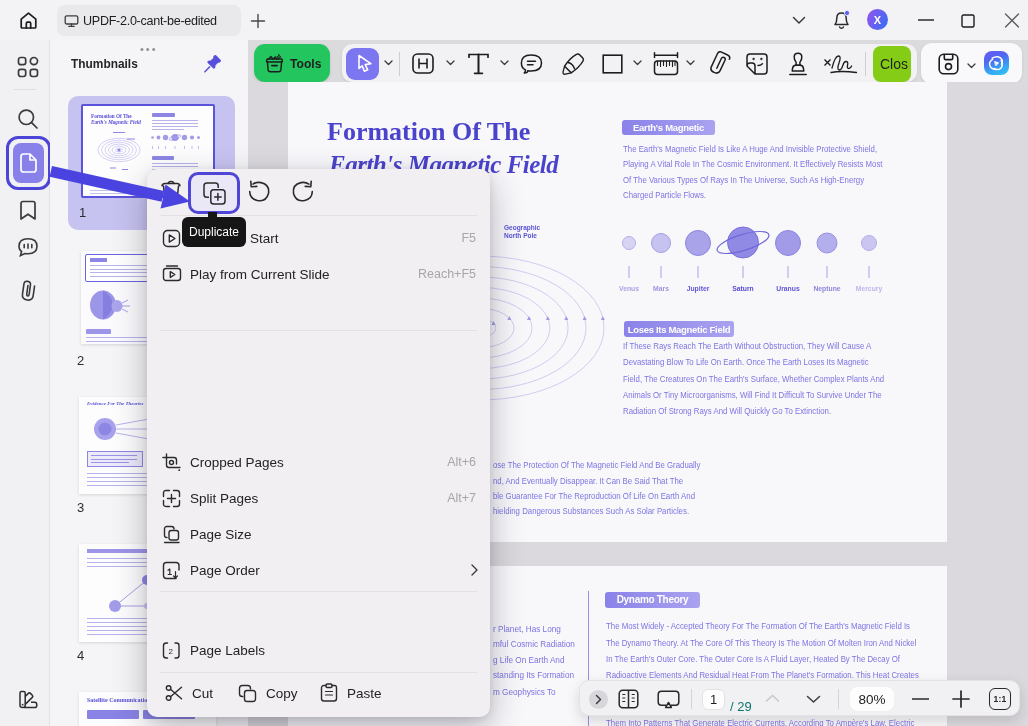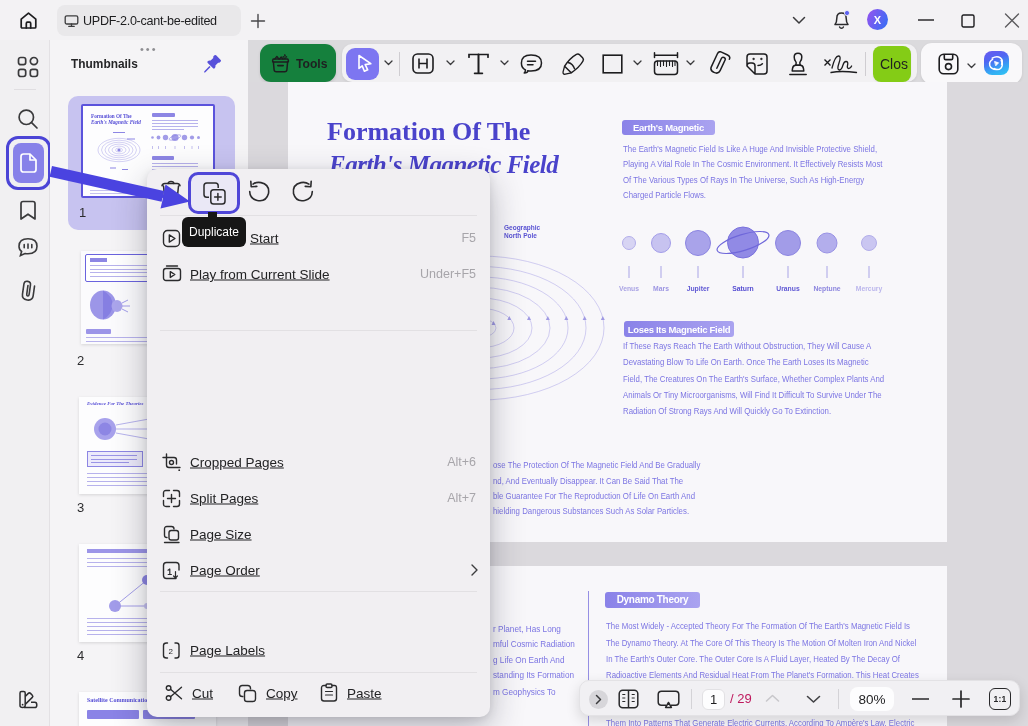--- a/index.html
+++ b/index.html
@@ -23,21 +23,21 @@
 .tdiv { position:absolute; width:1px; height:24px; top:12px; background:#cfcdd1; }
 
 #docarea { position:absolute; left:248px; top:82px; width:780px; height:644px; background:#dbd9dd; overflow:hidden; }
 .page { position:absolute; left:40px; width:659px; background:#f8f7fa; }
 .ptxt { position:absolute; color:#7c75e3; font-size:8.6px; white-space:nowrap; transform:scaleX(0.91); transform-origin:0 0; }
 .badge { position:absolute; background:linear-gradient(90deg,#8a82e8,#aaa3f0); border-radius:3px; color:#fff; font-weight:bold; display:flex; align-items:center; justify-content:center; white-space:nowrap; letter-spacing:-0.3px; }
 
 #menu { position:absolute; left:147px; top:169px; width:343px; height:548px; background:#f1eff2; border-radius:10px; box-shadow:0 12px 34px rgba(30,30,50,0.30), 0 2px 8px rgba(0,0,0,0.10); }
 .mrow { position:absolute; left:0; width:343px; height:36px; }
 .mrow .ic { position:absolute; left:15px; top:9px; }
-.mrow .lab { position:absolute; left:43px; top:50%; transform:translateY(-50%); font-size:13.5px; color:#232325; white-space:nowrap;text-decoration:underline; }
+.mrow .lab { position:absolute; left:43px; top:50%; transform:translateY(-50%); font-size:13.5px; color:#232325; white-space:nowrap; }
 .mrow .sc { position:absolute; right:14px; top:50%; transform:translateY(-50%); font-size:12.5px; color:#a7a5aa; }
 .mrow .arr { position:absolute; right:12px; top:50%; transform:translateY(-50%); }
 .msep { position:absolute; left:13px; width:317px; height:1px; background:#e2e0e3; }
 
 #bottombar { position:absolute; left:579px; top:680px; width:441px; height:36px; background:#f1f0f3; border:1px solid #e3e2e5; border-radius:10px; box-shadow:0 5px 14px rgba(0,0,0,0.14); }
 </style>
 </head>
 <body>
 <div id="titlebar">
   <svg class="abs" style="left:19px;top:11px" width="19" height="19" viewBox="0 0 19 19" fill="none" stroke="#1d1d1f" stroke-width="1.7" stroke-linecap="round" stroke-linejoin="round">
@@ -240,21 +240,21 @@
   <div class="num" style="left:27px;top:608px">4</div>
 
   <div class="thumbpage" style="left:29px;top:652px;width:137px;height:34px">
     <div class="abs" style="left:8px;top:5px;font-family:'Liberation Serif',serif;font-weight:bold;font-size:6px;color:#554dd6">Satellite Communications</div>
     <div class="abs" style="left:8px;top:18px;width:52px;height:9px;background:#8a83e6;border-radius:1px"></div>
     <div class="abs" style="left:64px;top:18px;width:52px;height:9px;background:#8a83e6;border-radius:1px"></div>
   </div>
 </div>
 <div id="toolbar">
   <div class="abs" style="left:94px;top:4px;width:575px;height:38px;background:#f2f1f3;border-radius:10px;box-shadow:0 1px 3px rgba(0,0,0,0.08)"></div>
-  <div class="abs" style="left:12px;top:4px;width:76px;height:38px;background:#15803d;border-radius:11px;box-shadow:0 1.5px 3px rgba(0,0,0,0.10);display:flex;align-items:center">
+  <div class="abs" style="left:6px;top:4px;width:76px;height:38px;background:#22c55e;border-radius:11px;box-shadow:0 1.5px 3px rgba(0,0,0,0.10);display:flex;align-items:center">
     <svg style="margin-left:10px" width="21" height="21" viewBox="0 0 21 21" fill="none" stroke="#1d1d1f" stroke-width="1.5" stroke-linejoin="round" stroke-linecap="round">
         <path d="M3.4 9 L17.6 9 L16.9 16.8 Q16.7 18.8 14.7 18.8 L6.3 18.8 Q4.3 18.8 4.1 16.8 Z"></path>
         <path d="M3.4 9 Q2.4 8.8 2.6 7.8 L2.8 6.9 Q3 6 3.9 6.1 L17.1 6.1 Q18 6 18.2 6.9 L18.4 7.8 Q18.6 8.8 17.6 9"></path>
         <path d="M7.8 12.6 L13.2 12.6" stroke-width="1.6"></path>
         <path d="M4.8 6 L6.9 3.4 L8.9 6 M9.4 6 L11.2 3.9 L12.9 6" stroke-width="1.3"></path>
         <path d="M14.9 1.7 L15.5 3.3 L17.1 3.9 L15.5 4.5 L14.9 6.1 L14.3 4.5 L12.7 3.9 L14.3 3.3 Z" stroke-width="0.9"></path>
       </svg>
     <span style="margin-left:5px;font-size:13.5px;font-weight:bold;color:#1f1f21;transform:scaleX(0.9);transform-origin:0 50%">Tools</span>
   </div>
   <div class="abs" style="left:98px;top:8px;width:33px;height:32px;background:#7d76f1;border-radius:9px"></div>
@@ -435,21 +435,21 @@
       <rect x="1.2" y="1.2" width="18.6" height="17.6" rx="3.5"></rect>
       <path d="M10.5 1.5 L10.5 18.5"></path>
       <path d="M4.3 5.5 L7.3 5.5 M4.3 9 L7.3 9 M4.3 12.5 L7.3 12.5 M13.7 5.5 L16.7 5.5 M13.7 9 L16.7 9 M13.7 12.5 L16.7 12.5" stroke-width="1.2"></path>
     </svg>
   <svg class="abs" style="left:77px;top:9px" width="23" height="19" viewBox="0 0 23 19" fill="none" stroke="#28282a" stroke-width="1.5" stroke-linejoin="round">
       <path d="M9 15.2 L4.5 15.2 Q1.2 15.2 1.2 12 L1.2 4.5 Q1.2 1.2 4.5 1.2 L18.5 1.2 Q21.8 1.2 21.8 4.5 L21.8 12 Q21.8 15.2 18.5 15.2 L14 15.2"></path>
       <path d="M11.5 12.5 L14.4 17.4 L8.6 17.4 Z"></path>
     </svg>
   <div class="abs" style="left:111px;top:8px;width:1px;height:20px;background:#d4d3d7"></div>
   <div class="abs" style="left:122px;top:8px;width:23px;height:21px;background:#fdfdfe;border:1px solid #e2e1e4;border-radius:6px;font-size:13px;color:#1f1f21;display:flex;align-items:center;justify-content:center">1</div>
-  <div class="abs" style="left:150px;top:10px;font-size:13px;color:#be185d">/ 29</div>
+  <div class="abs" style="left:150px;top:18px;font-size:13px;color:#0f766e">/ 29</div>
   <svg class="abs" style="left:185px;top:13px" width="15" height="9" viewBox="0 0 15 9" fill="none" stroke="#c8c7cb" stroke-width="1.6" stroke-linecap="round" stroke-linejoin="round">
       <path d="M1.5 7 L7.5 1.5 L13.5 7"></path>
     </svg>
   <svg class="abs" style="left:226px;top:14px" width="15" height="9" viewBox="0 0 15 9" fill="none" stroke="#414144" stroke-width="1.6" stroke-linecap="round" stroke-linejoin="round">
       <path d="M1.5 1.5 L7.5 7 L13.5 1.5"></path>
     </svg>
   <div class="abs" style="left:258px;top:8px;width:1px;height:20px;background:#d4d3d7"></div>
   <div class="abs" style="left:270px;top:6px;width:44px;height:24px;background:#fdfdfe;border-radius:8px;font-size:13.5px;color:#1f1f21;display:flex;align-items:center;justify-content:center">80%</div>
   <svg class="abs" style="left:332px;top:17px" width="17" height="2" viewBox="0 0 17 2">
       <path d="M0.5 1 L16.5 1" stroke="#28282a" stroke-width="1.7" stroke-linecap="round"></path>
@@ -489,21 +489,21 @@
     <span class="lab" style="left:103px">Start</span>
       <span class="sc">F5</span>
   </div>
   <div class="mrow" style="top:87px">
     <svg class="ic" width="20" height="19" viewBox="0 0 20 19" fill="none" stroke="#2b2b2d" stroke-width="1.4" stroke-linejoin="round">
         <rect x="1.5" y="3.5" width="17" height="12" rx="2.5"></rect>
         <path d="M4.5 1 L15.5 1" stroke-linecap="round"></path>
         <path d="M8.3 6.6 L12.8 9.5 L8.3 12.4 Z"></path>
       </svg>
     <span class="lab">Play from Current Slide</span>
-      <span class="sc">Under+F5</span>
+      <span class="sc">Reach+F5</span>
   </div>
   <div class="msep" style="top:161px"></div>
   <div class="mrow" style="top:275px">
     <svg class="ic" width="19" height="19" viewBox="0 0 19 19" fill="none" stroke="#2b2b2d" stroke-width="1.4" stroke-linecap="round" stroke-linejoin="round">
         <path d="M4.5 1 L4.5 12 Q4.5 14.5 7 14.5 L18 14.5"></path>
         <path d="M1 4.5 L12 4.5 Q14.5 4.5 14.5 7 L14.5 11"></path>
         <circle cx="9.5" cy="9.5" r="2"></circle>
         <circle cx="17.2" cy="17.2" r="0.9" fill="#2b2b2d" stroke="none"></circle>
       </svg>
     <span class="lab">Cropped Pages</span>

